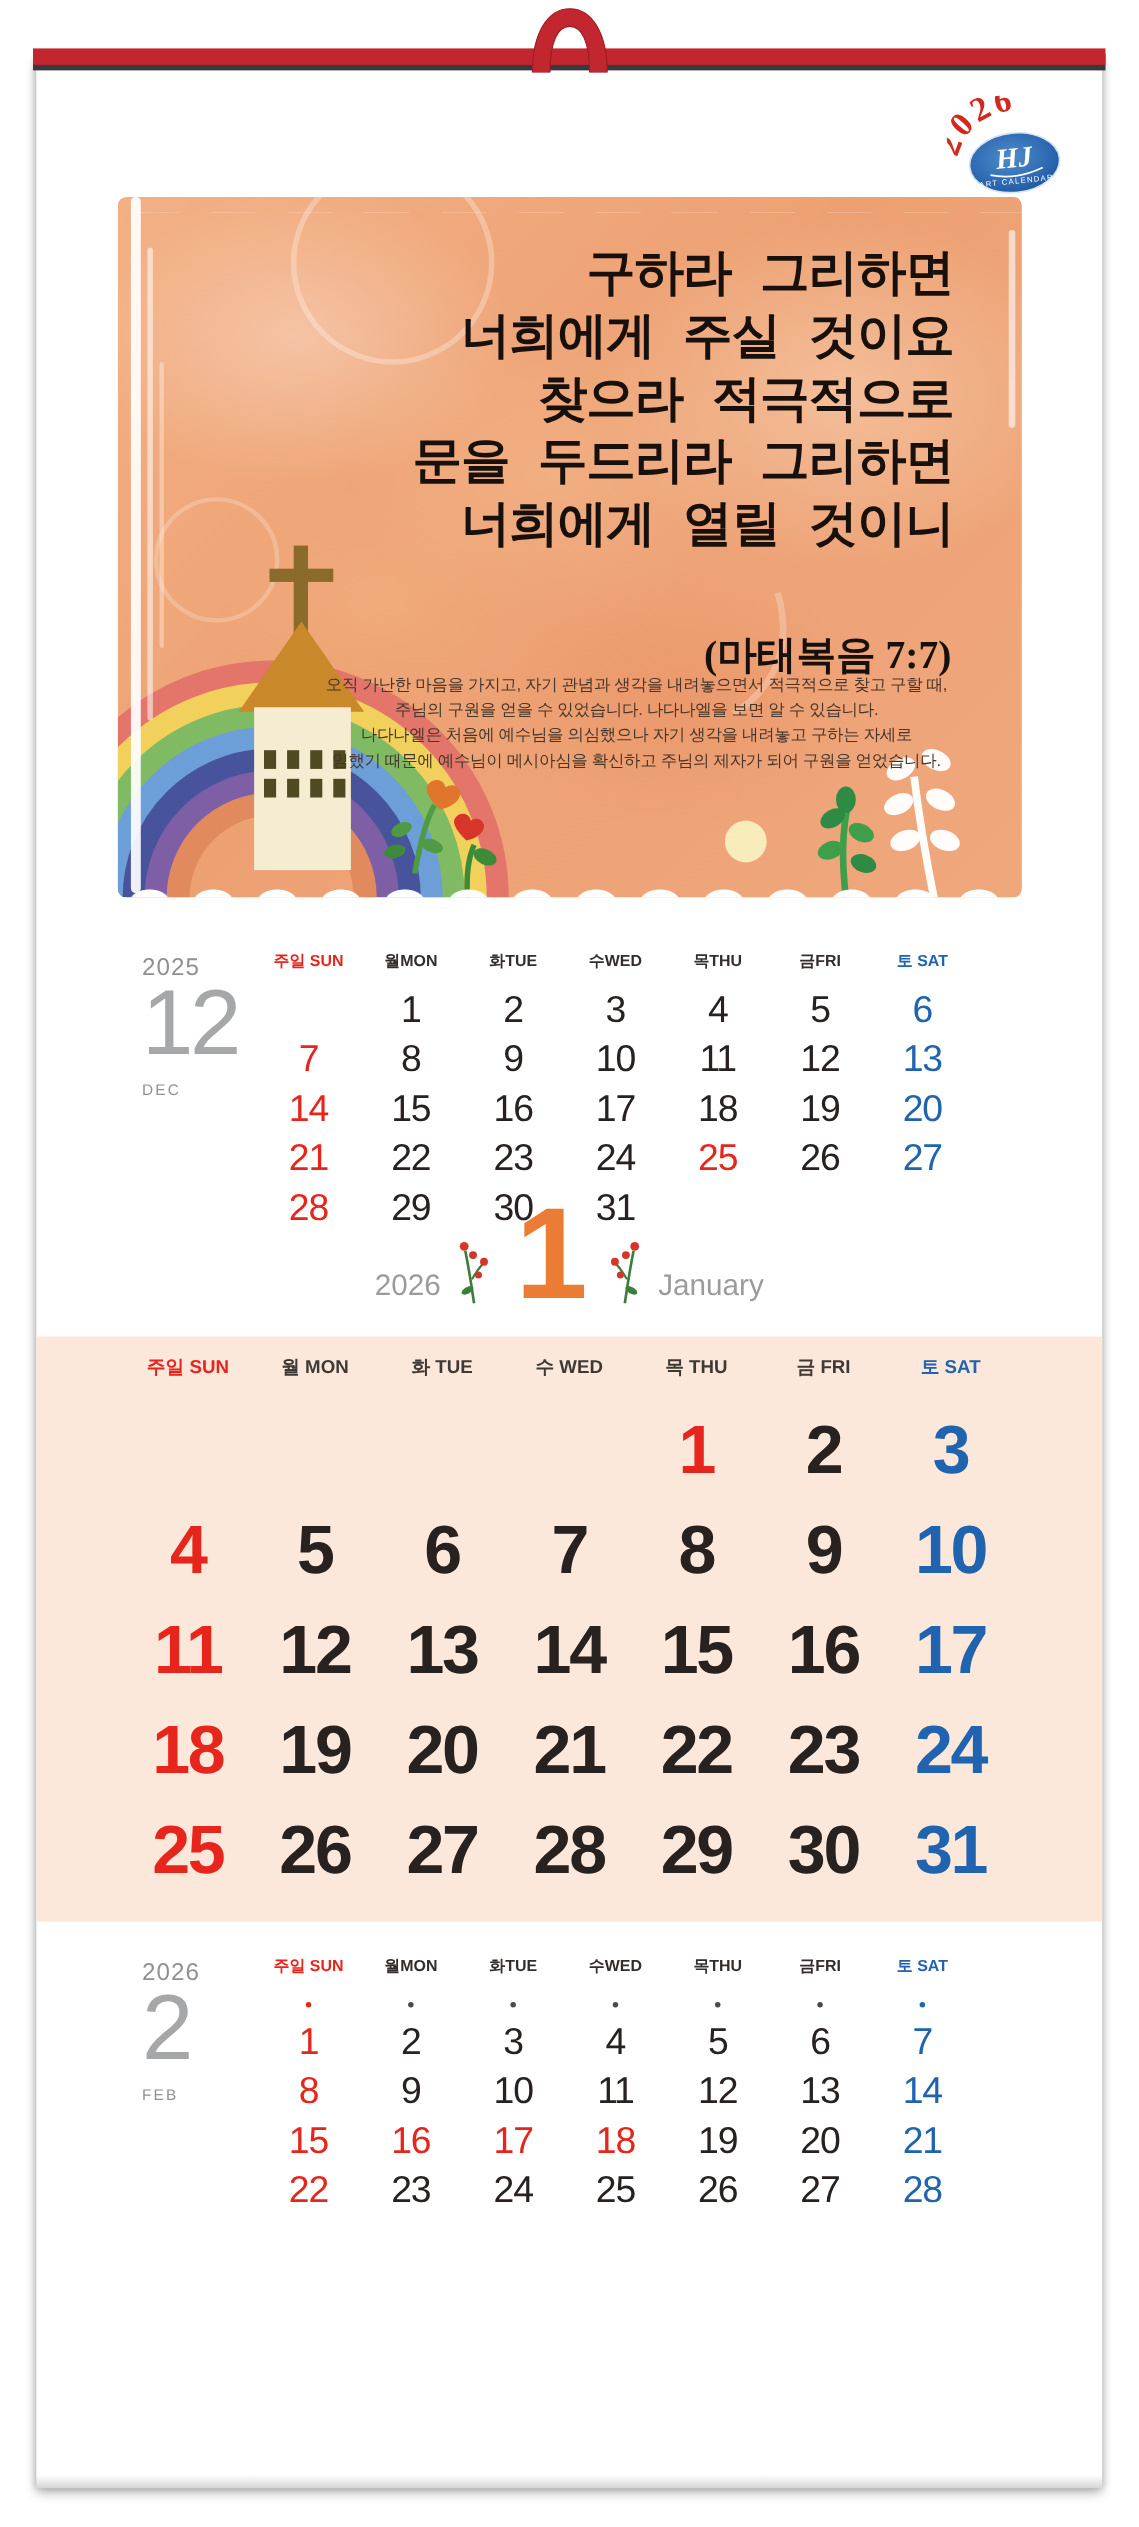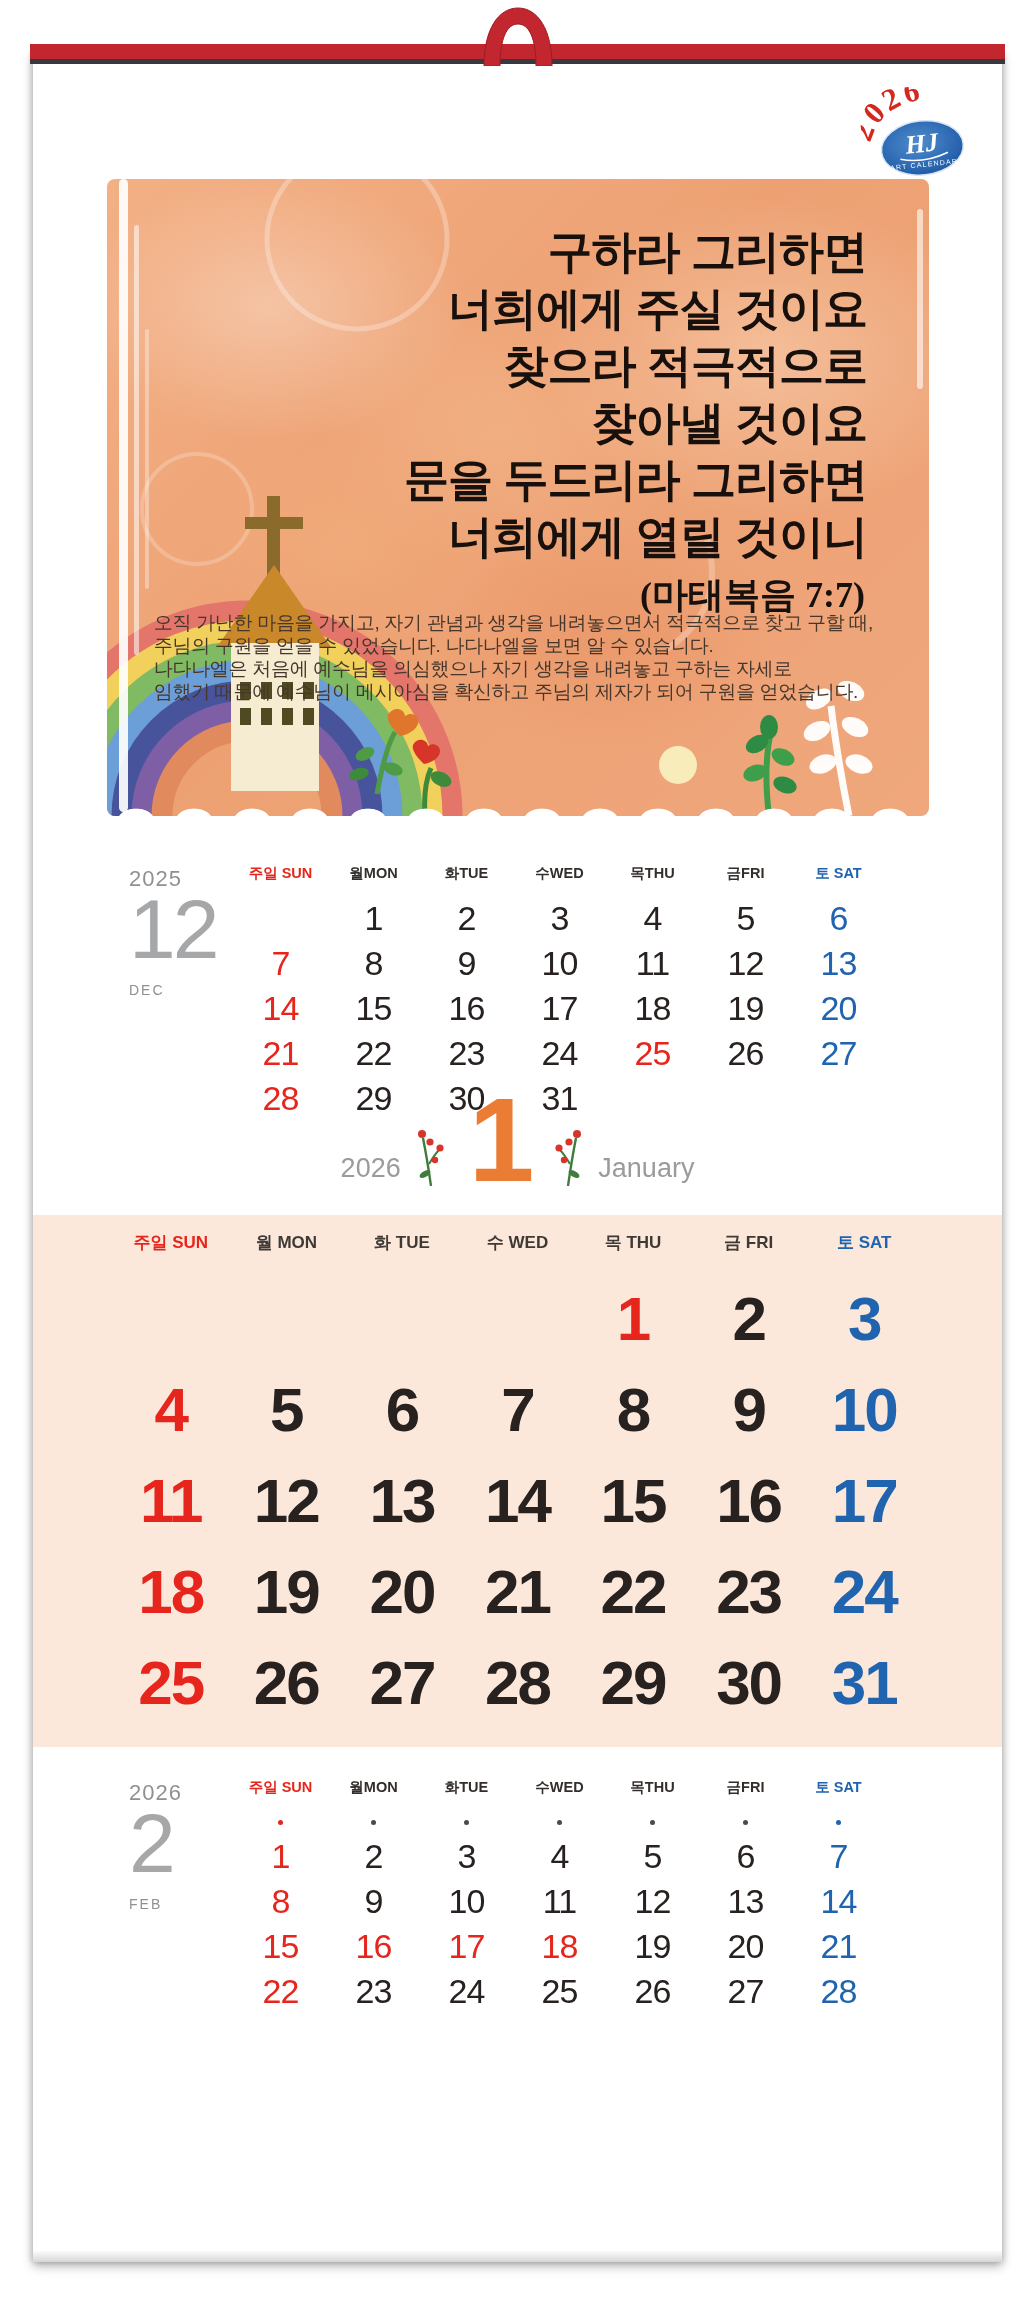--- a/index.html
+++ b/index.html
@@ -50,26 +50,26 @@
     position:absolute;left:0;right:0;bottom:-4px;height:30px;z-index:2;
     background:radial-gradient(30px 19px at 50% 100%, #fff 58%, rgba(255,255,255,0) 62%);
     background-size:58px 30px;background-repeat:repeat-x;
   }
   .scallop-top{
     position:absolute;left:0;right:0;top:-12px;height:26px;z-index:2;opacity:.85;
     background:radial-gradient(34px 17px at 50% 0%, #fff 58%, rgba(255,255,255,0) 62%);
     background-size:70px 26px;background-repeat:repeat-x;
   }
   .verse{position:absolute;top:44px;right:62px;z-index:3;text-align:right;
-    color:#17100c;font-family:Liberation Sans, sans-serif;font-weight:bold;
+    color:#17100c;font-family:Liberation Mono, monospace;font-weight:bold;
     font-size:45px;line-height:57px;letter-spacing:-1px;}
   .verse-ref{position:absolute;top:392px;right:64px;z-index:3;color:#17100c;
     font-family:"Liberation Serif", serif;font-weight:bold;font-size:36px;}
-  .commentary{position:absolute;top:432px;right:56px;z-index:3;text-align:left;
-    color:#46362b;font-size:19px;line-height:23px;letter-spacing:-0.3px;}
+  .commentary{position:absolute;top:432px;right:68px;z-index:3;text-align:center;
+    color:#46362b;font-size:15px;line-height:23px;letter-spacing:-0.3px;}
   
   .mc{position:absolute;left:96px;width:770px;}
   .mc-dec{top:812px;}
   .mc-feb{top:1726px;}
   .mc-label{position:absolute;left:0;top:2px;width:110px;text-align:left;color:var(--gray);}
   .mc-year{font-size:22px;letter-spacing:1px;color:#8f9092;}
   .mc-num{font-size:84px;line-height:74px;color:#a6a7a9;letter-spacing:-3px;}
   .mc-abbr{font-size:14px;letter-spacing:2px;color:#8f9092;margin-top:16px;}
   .mc-table{margin-left:105px;display:grid;grid-template-columns:repeat(7,93px);}
   .mc-table .dh{height:32px;font-size:14.5px;font-weight:bold;text-align:center;color:#332e2c;}
@@ -198,21 +198,20 @@
     <div class="streak s2"></div>
     <div class="streak s3"></div>
     <div class="streak s4"></div>
     <div class="scallop-top"></div>
     <div class="scallop-bottom"></div>
 
     <div class="verse">
       <div>구하라 그리하면</div>
       <div>너희에게 주실 것이요</div>
       <div>찾으라 적극적으로</div>
-      <div>찾아낼 것이요</div>
       <div>문을 두드리라 그리하면</div>
       <div>너희에게 열릴 것이니</div>
     </div>
     <div class="verse-ref">(마태복음 7:7)</div>
     <div class="commentary">
       <div>오직 가난한 마음을 가지고, 자기 관념과 생각을 내려놓으면서 적극적으로 찾고 구할 때,</div>
       <div>주님의 구원을 얻을 수 있었습니다. 나다나엘을 보면 알 수 있습니다.</div>
       <div>나다나엘은 처음에 예수님을 의심했으나 자기 생각을 내려놓고 구하는 자세로</div>
       <div>임했기 때문에 예수님이 메시아심을 확신하고 주님의 제자가 되어 구원을 얻었습니다.</div>
     </div>

